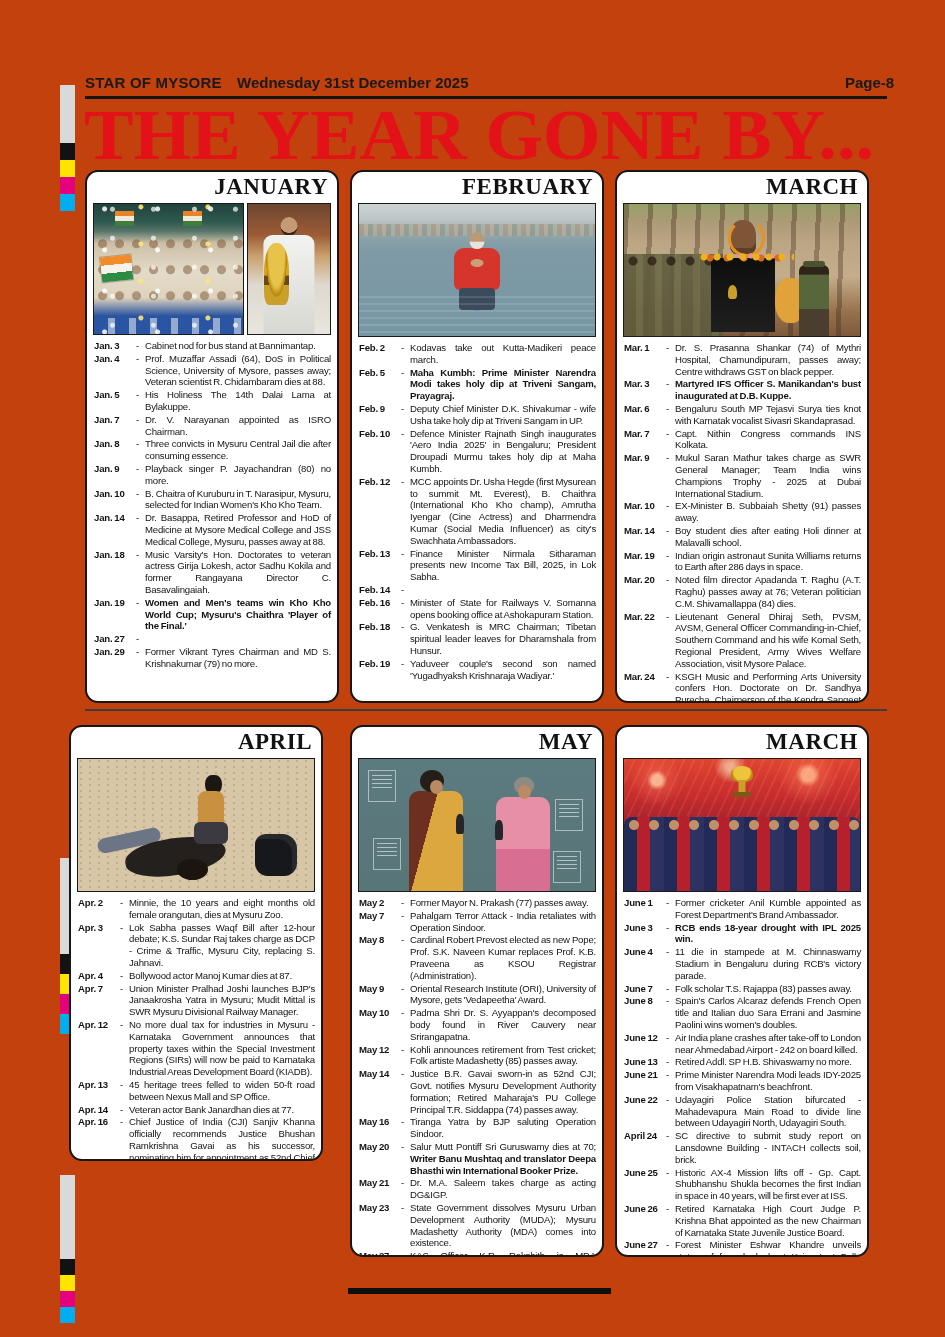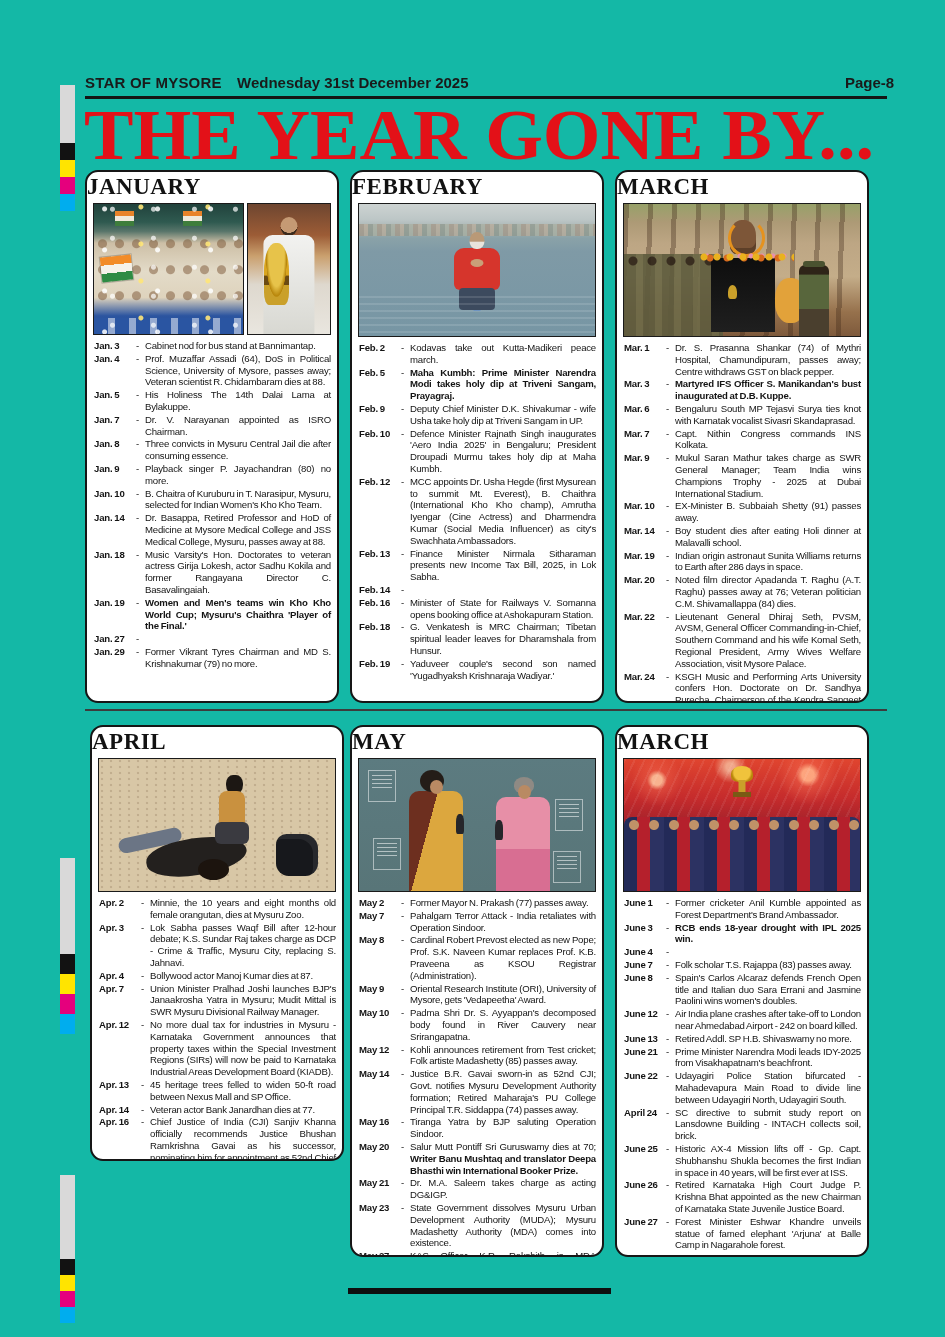--- a/index.html
+++ b/index.html
@@ -1,16 +1,16 @@
 <!DOCTYPE html>
 <html style="--headline-red: #e31118; --reg-gray: #d9d9d9; --reg-black: #121212; --reg-yellow: #ffe400; --reg-magenta: #e5007d; --reg-cyan: #00adee;"><head>
 <meta charset="utf-8">
 <style>
   html,body{margin:0;padding:0;background:#ffffff;}
-  .page{position:relative;width:945px;height:1337px;background:#14b8a6;overflow:hidden;
+  .page{position:relative;width:945px;height:1337px;background:#c2410c;overflow:hidden;
         font-family:"Liberation Sans",sans-serif;color:#1a1a1a;}
 
   
   .masthead{position:absolute;left:85px;top:74px;font-size:15px;font-weight:bold;letter-spacing:.2px;}
   .dateline{position:absolute;left:237px;top:74px;font-size:15px;font-weight:bold;}
   .pageno{position:absolute;left:845px;top:74px;font-size:15px;font-weight:bold;}
   .header-rule{position:absolute;left:85px;top:96px;width:802px;height:3px;background:#151515;}
   .headline{position:absolute;left:82px;top:97px;}
   .headline text{fill:var(--headline-red,#e31118);font-family:"Liberation Serif",serif;font-weight:bold;}
 
@@ -21,21 +21,21 @@
   .reg.y{background:var(--reg-yellow,#ffe400);}
   .reg.m{background:var(--reg-magenta,#e5007d);}
   .reg.c{background:var(--reg-cyan,#00adee);}
 
   .row-rule{position:absolute;left:85px;top:709px;width:802px;height:2px;background:#3c3c3c;}
   .bottom-rule{position:absolute;left:348px;top:1288px;width:263px;height:6px;background:#0e0e0e;}
 
   
   .mbox{position:absolute;width:254px;background:#fff;border:2.4px solid #161616;border-radius:13px;
         box-sizing:border-box;overflow:hidden;}
-  .mtitle{margin:2px 0 3px;text-align:left;font-family:"Liberation Serif",serif;font-weight:bold;
+  .mtitle{margin:2px 9px 3px;text-align:right;font-family:"Liberation Serif",serif;font-weight:bold;
           font-size:23px;line-height:26px;letter-spacing:.5px;color:#121212;}
   .ph{position:relative;height:132px;margin:0 6px;border:1.5px solid #1a1a1a;overflow:hidden;background:#999;}
   .ph i{display:block;position:absolute;}
 
   
   .events{padding:5px 6px 0 7px;font-size:9.6px;line-height:11.8px;letter-spacing:-.2px;
           word-spacing:-.6px;color:#141414;overflow:hidden;}
   .ev{display:flex;align-items:flex-start;margin-bottom:1px;}
   .ev-date{flex:0 0 42px;font-weight:bold;white-space:nowrap;}
   .ev-dash{flex:0 0 9px;text-align:left;}
@@ -397,21 +397,21 @@
           <span class="ev-text">Lieutenant General Dhiraj Seth, PVSM, AVSM, General Officer Commanding-in-Chief, Southern Command and his wife Komal Seth, Regional President, Army Wives Welfare Association, visit Mysore Palace.</span>
         </div>
         <div class="ev">
           <span class="ev-date">Mar. 24</span>
           <span class="ev-dash">-</span>
           <span class="ev-text">KSGH Music and Performing Arts University confers Hon. Doctorate on Dr. Sandhya Purecha, Chairperson of the Kendra Sangeet Natak Akademi.</span>
         </div>
       </div>
   </section>
 
-  <section class="mbox" style="left:90px;top:725px;height:436px">
+  <section class="mbox" style="left:69px;top:725px;height:436px">
     <h2 class="mtitle">APRIL</h2>
     <div class="ph ph-apr">
       <i class="apr-noise"></i>
       <i class="apr-legs"></i>
       <i class="apr-man"></i>
       <i class="apr-head"></i>
       <i class="apr-whair"></i>
       <i class="apr-wbody"></i>
       <i class="apr-wskirt"></i>
       <i class="apr-backpack"></i>
@@ -576,20 +576,21 @@
           <span class="ev-text">Former cricketer Anil Kumble appointed as Forest Department's Brand Ambassador.</span>
         </div>
         <div class="ev">
           <span class="ev-date b">June 3</span>
           <span class="ev-dash">-</span>
           <span class="ev-text b">RCB ends 18-year drought with IPL 2025 win.</span>
         </div>
         <div class="ev">
           <span class="ev-date">June 4</span>
           <span class="ev-dash">-</span>
+          <span class="ev-text">11 die in stampede at M. Chinnaswamy Stadium in Bengaluru during RCB's victory parade.</span>
         </div>
         <div class="ev">
           <span class="ev-date">June 7</span>
           <span class="ev-dash">-</span>
           <span class="ev-text">Folk scholar T.S. Rajappa (83) passes away.</span>
         </div>
         <div class="ev">
           <span class="ev-date">June 8</span>
           <span class="ev-dash">-</span>
           <span class="ev-text">Spain's Carlos Alcaraz defends French Open title and Italian duo Sara Errani and Jasmine Paolini wins women's doubles.</span>

